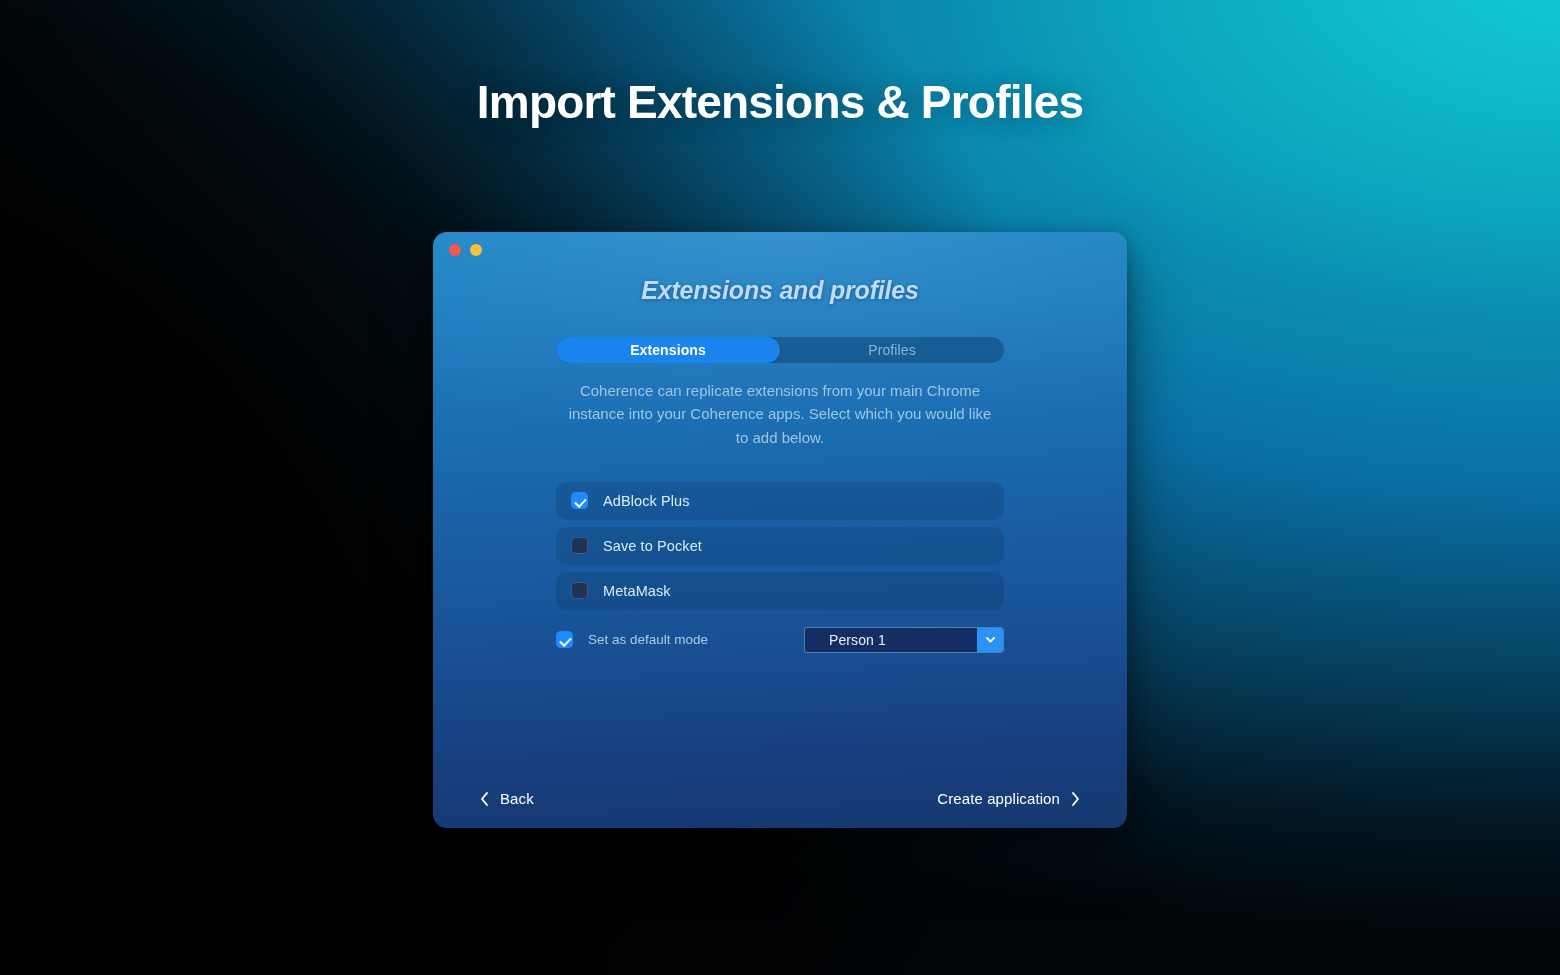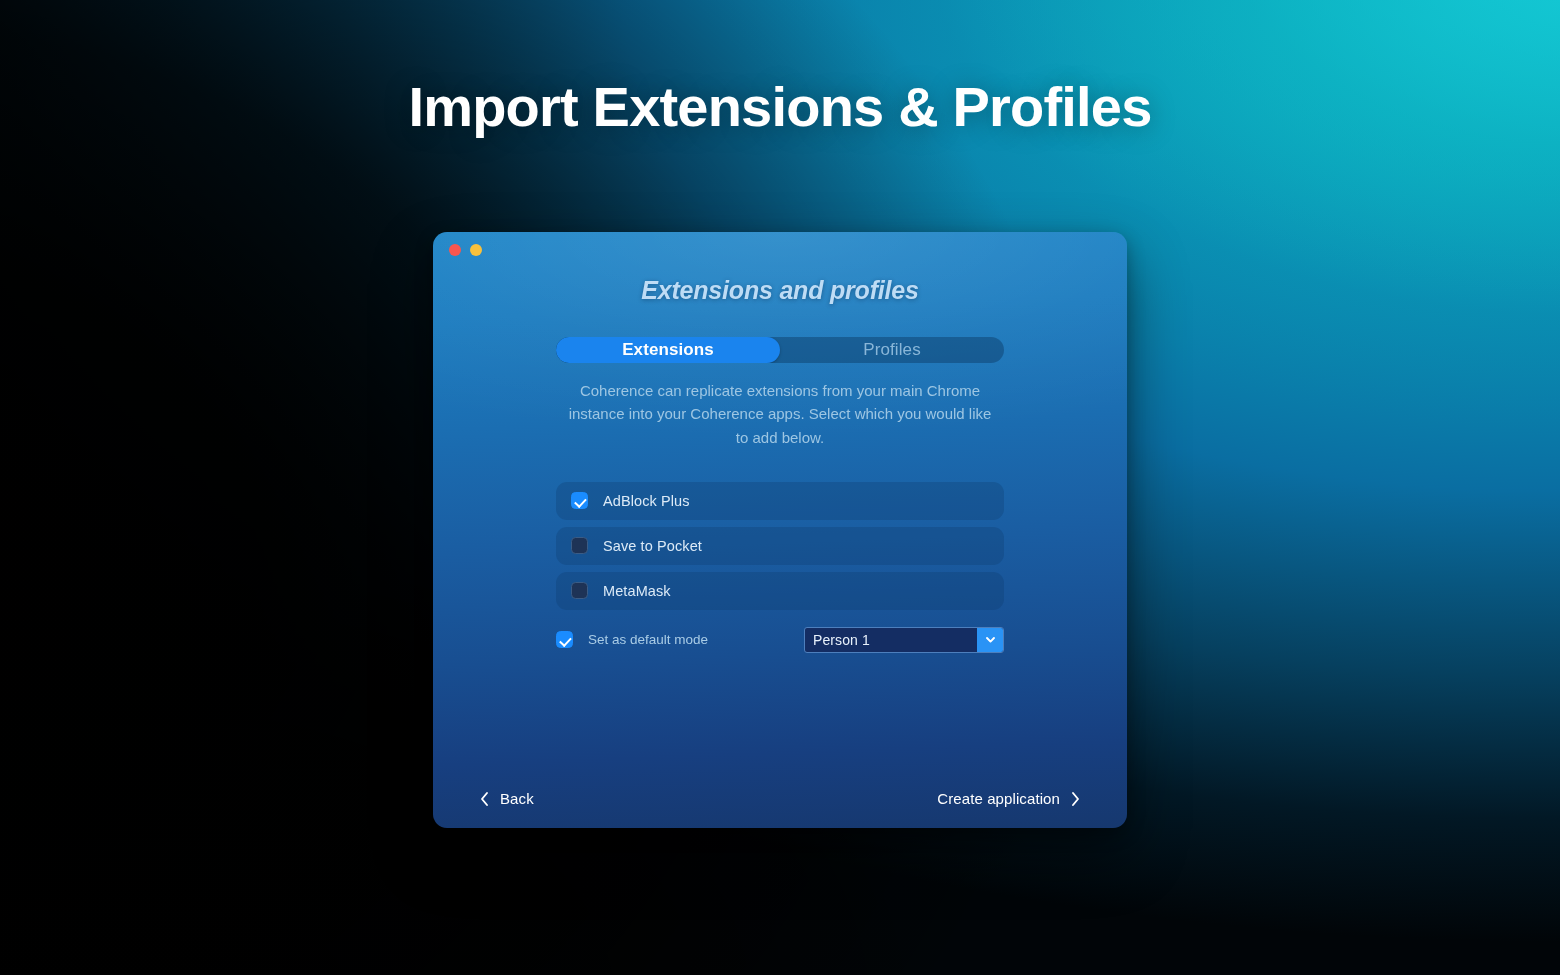--- a/index.html
+++ b/index.html
@@ -36,21 +36,21 @@
     position:absolute; inset:0;
     background:radial-gradient(70% 62% at 103% -6%, rgba(20,205,216,0.85) 0%, rgba(15,180,198,0.45) 34%, rgba(10,130,165,0.12) 62%, rgba(0,0,0,0) 82%);
   }
 
   
   #page-title {
     position:absolute;
     top:78px; left:0; right:0;
     text-align:center;
     color:#ffffff;
-    font-size:56px;
+    font-size:46px;
     font-weight:700;
     letter-spacing:-0.8px;
     line-height:1.05;
     text-shadow:0 2px 26px rgba(0,0,0,0.35);
   }
 
   
   #app-window {
     position:absolute;
     left:433px; top:232px;
@@ -97,21 +97,21 @@
   #tab-bar {
     display:flex;
     height:26px;
     border-radius:13px;
     background:rgba(9,52,94,0.42);
     overflow:hidden;
   }
   .tab {
     flex:1;
     display:flex; align-items:center; justify-content:center;
-    font-size:17px;
+    font-size:14px;
     font-weight:700;
     letter-spacing:0.1px;
     cursor:pointer;
   }
   .tab.active {
     background:#1a84ee;
     border-radius:13px;
     color:#ffffff;
     box-shadow:0 1px 3px rgba(0,0,0,0.25);
   }
@@ -190,21 +190,21 @@
     display:flex;
     align-items:center;
     border-radius:3px;
     background:#142d63;
     border:1px solid #4d7fbd;
     overflow:hidden;
     cursor:pointer;
   }
   #profile-select-value {
     flex:1;
-    padding-left:8px;
+    padding-left:24px;
     font-size:14px;
     color:#e8f1fb;
     letter-spacing:0.1px;
   }
   #profile-select-button {
     width:26px; height:100%;
     background:#2a93f5;
     display:flex; align-items:center; justify-content:center;
     flex:0 0 26px;
   }

